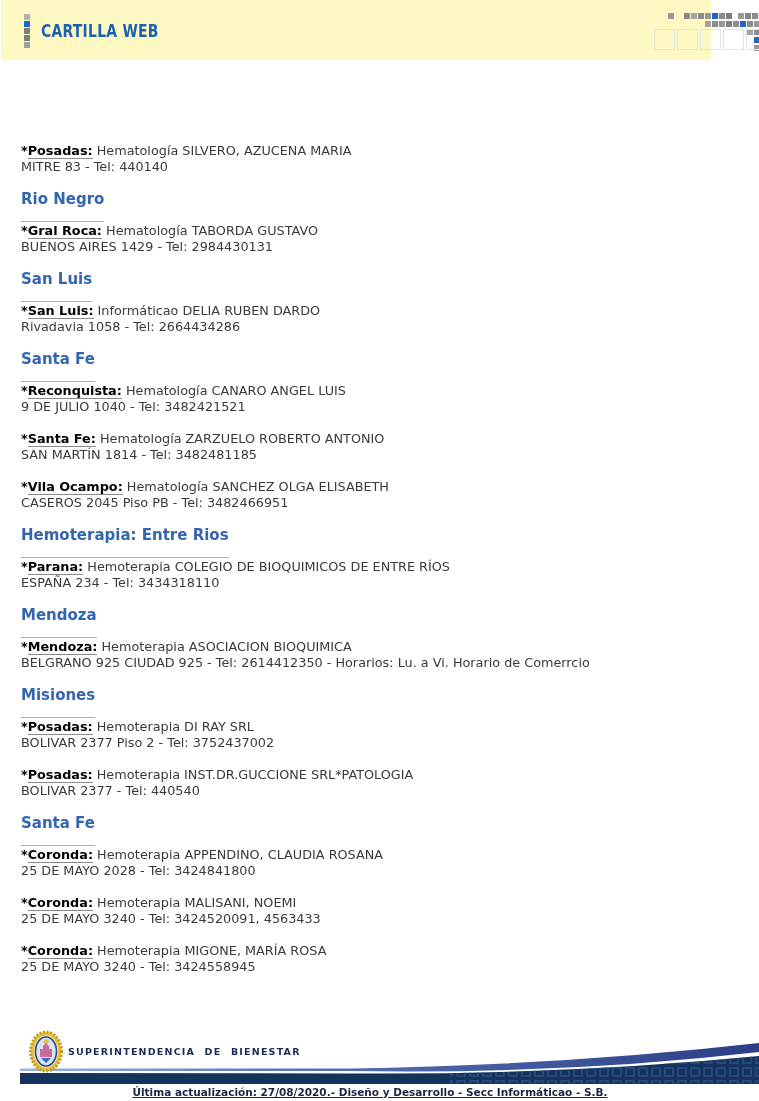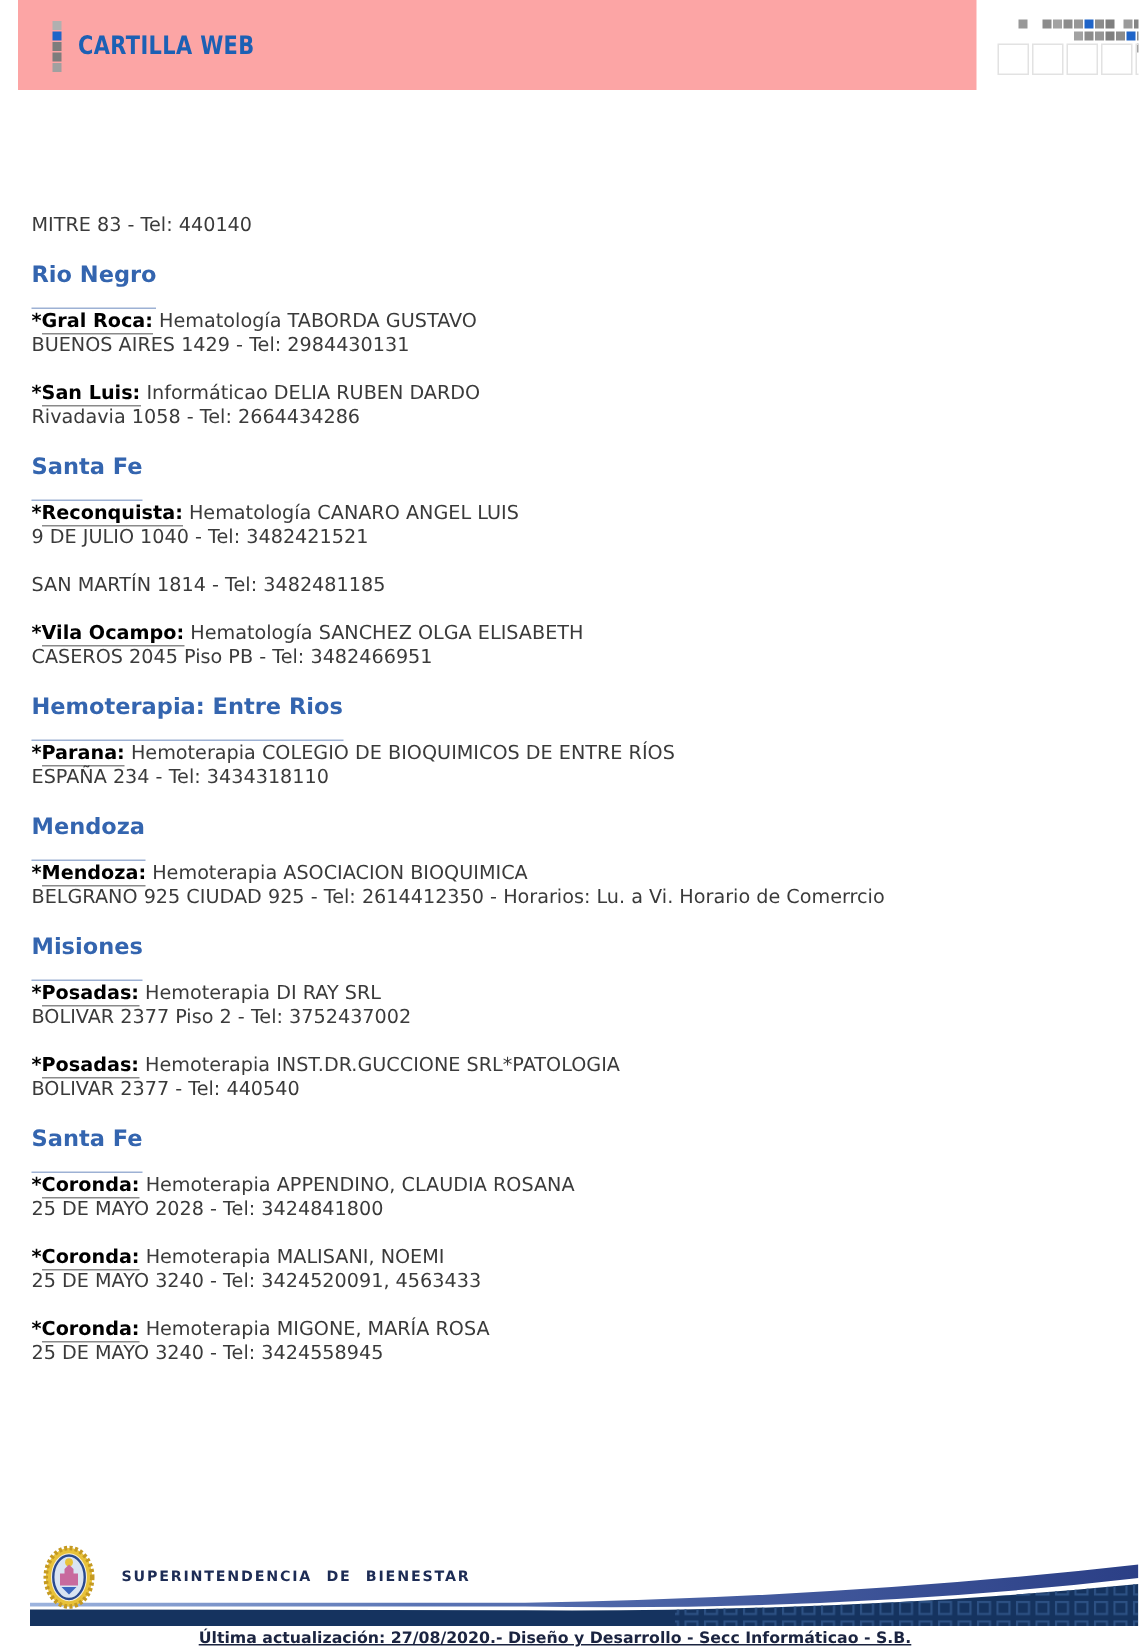--- a/index.html
+++ b/index.html
@@ -2,21 +2,21 @@
 <html><head>
 <meta charset="utf-8">
 <style>
   html,body{margin:0;padding:0;}
   body{
     width:759px;height:1101px;position:relative;background:#ffffff;
     font-family:"DejaVu Sans","Liberation Sans",sans-serif;
     overflow:hidden;
   }
   
-  .header{position:absolute;top:0;left:12px;width:639px;height:60px;background:#fca5a5;}
+  .header{position:absolute;top:0;left:1px;width:710px;height:60px;background:#fef9c3;}
   .brand-squares{position:absolute;left:23px;top:14px;width:6px;height:6px;background:#b0b0b0;
     box-shadow:0 7px 0 #1f64c8,0 14px 0 #7d7d7d,0 21px 0 #7d7d7d,0 28px 0 #a0a0a0;}
   .brand{position:absolute;left:40px;top:21px;color:#1c60b4;font-weight:bold;font-size:17px;
     letter-spacing:.3px;transform:scaleX(.82);transform-origin:left center;white-space:nowrap;}
   .px-art{position:absolute;left:667px;top:13px;width:6px;height:6px;background:#989898;box-shadow:
     16px 0 0 #8c8c8c,23px 0 0 #a2a2a2,30px 0 0 #8c8c8c,37px 0 0 #969696,44px 0 0 #1f64c8,51px 0 0 #8c8c8c,58px 0 0 #7f7f7f,70px 0 0 #9a9a9a,77px 0 0 #848484,84px 0 0 #8c8c8c,
     37px 8px 0 #a2a2a2,44px 8px 0 #8c8c8c,51px 8px 0 #969696,58px 8px 0 #7f7f7f,65px 8px 0 #8c8c8c,72px 8px 0 #1f64c8,79px 8px 0 #8c8c8c,86px 8px 0 #969696,
     79px 16px 0 #a2a2a2,86px 16px 0 #8c8c8c,
     86px 24px 0 #1f64c8,
     86px 32px 0 #9a9a9a;}
@@ -26,56 +26,59 @@
   .directory{position:absolute;top:143px;left:21px;width:718px;}
   .entry{margin:0 0 16px 0;font-size:12.8px;line-height:16px;color:#3a3a3a;}
   .entry .star{font-weight:bold;color:#000;}
   .entry .lbl{font-weight:bold;color:#000;border-bottom:1px solid #8a8a8a;}
   .entry .txt{color:#3a3a3a;}
   .heading{margin:16px 0;font-size:15px;line-height:16px;font-weight:bold;}
   .heading span{color:#3465af;border-bottom:1px solid #9db1d4;padding-bottom:13px;cursor:pointer;}
   
   .footer-art{position:absolute;left:0;top:1040px;width:759px;height:44px;}
   .logo{position:absolute;left:28px;top:1030px;width:36px;height:43px;}
-  .logo-text{position:absolute;left:81px;top:1046px;font-size:9.5px;font-weight:bold;color:#1d2c55;
+  .logo-text{position:absolute;left:68px;top:1046px;font-size:9.5px;font-weight:bold;color:#1d2c55;
     letter-spacing:1.2px;word-spacing:5px;white-space:nowrap;}
   .footer-note{position:absolute;left:0;top:1086px;width:740px;text-align:center;
     font-size:10.5px;font-weight:bold;color:#1b2440;text-decoration:underline;}
 </style>
 </head>
 <body>
 
 <div class="header">
   <div class="brand-squares"></div>
   <div class="brand">CARTILLA WEB</div>
   <div class="px-art"></div>
   <div class="outline-squares">
     <span></span><span></span><span></span><span></span><span></span>
   </div>
 </div>
 
 <div class="directory">
     <div class="entry">
+      <div><span class="star">*</span><span class="lbl">Posadas:</span><span class="txt"> Hematología SILVERO, AZUCENA MARIA</span></div>
       <div>MITRE 83 - Tel: 440140</div>
     </div>
     <div class="heading"><span>Rio Negro</span></div>
     <div class="entry">
       <div><span class="star">*</span><span class="lbl">Gral Roca:</span><span class="txt"> Hematología TABORDA GUSTAVO</span></div>
       <div>BUENOS AIRES 1429 - Tel: 2984430131</div>
     </div>
+    <div class="heading"><span>San Luis</span></div>
     <div class="entry">
       <div><span class="star">*</span><span class="lbl">San Luis:</span><span class="txt"> Informáticao DELIA RUBEN DARDO</span></div>
       <div>Rivadavia 1058 - Tel: 2664434286</div>
     </div>
     <div class="heading"><span>Santa Fe</span></div>
     <div class="entry">
       <div><span class="star">*</span><span class="lbl">Reconquista:</span><span class="txt"> Hematología CANARO ANGEL LUIS</span></div>
       <div>9 DE JULIO 1040 - Tel: 3482421521</div>
     </div>
     <div class="entry">
+      <div><span class="star">*</span><span class="lbl">Santa Fe:</span><span class="txt"> Hematología ZARZUELO ROBERTO ANTONIO</span></div>
       <div>SAN MARTÍN 1814 - Tel: 3482481185</div>
     </div>
     <div class="entry">
       <div><span class="star">*</span><span class="lbl">Vila Ocampo:</span><span class="txt"> Hematología SANCHEZ OLGA ELISABETH</span></div>
       <div>CASEROS 2045 Piso PB - Tel: 3482466951</div>
     </div>
     <div class="heading"><span>Hemoterapia: Entre Rios</span></div>
     <div class="entry">
       <div><span class="star">*</span><span class="lbl">Parana:</span><span class="txt"> Hemoterapia COLEGIO DE BIOQUIMICOS DE ENTRE RÍOS</span></div>
       <div>ESPAÑA 234 - Tel: 3434318110</div>

